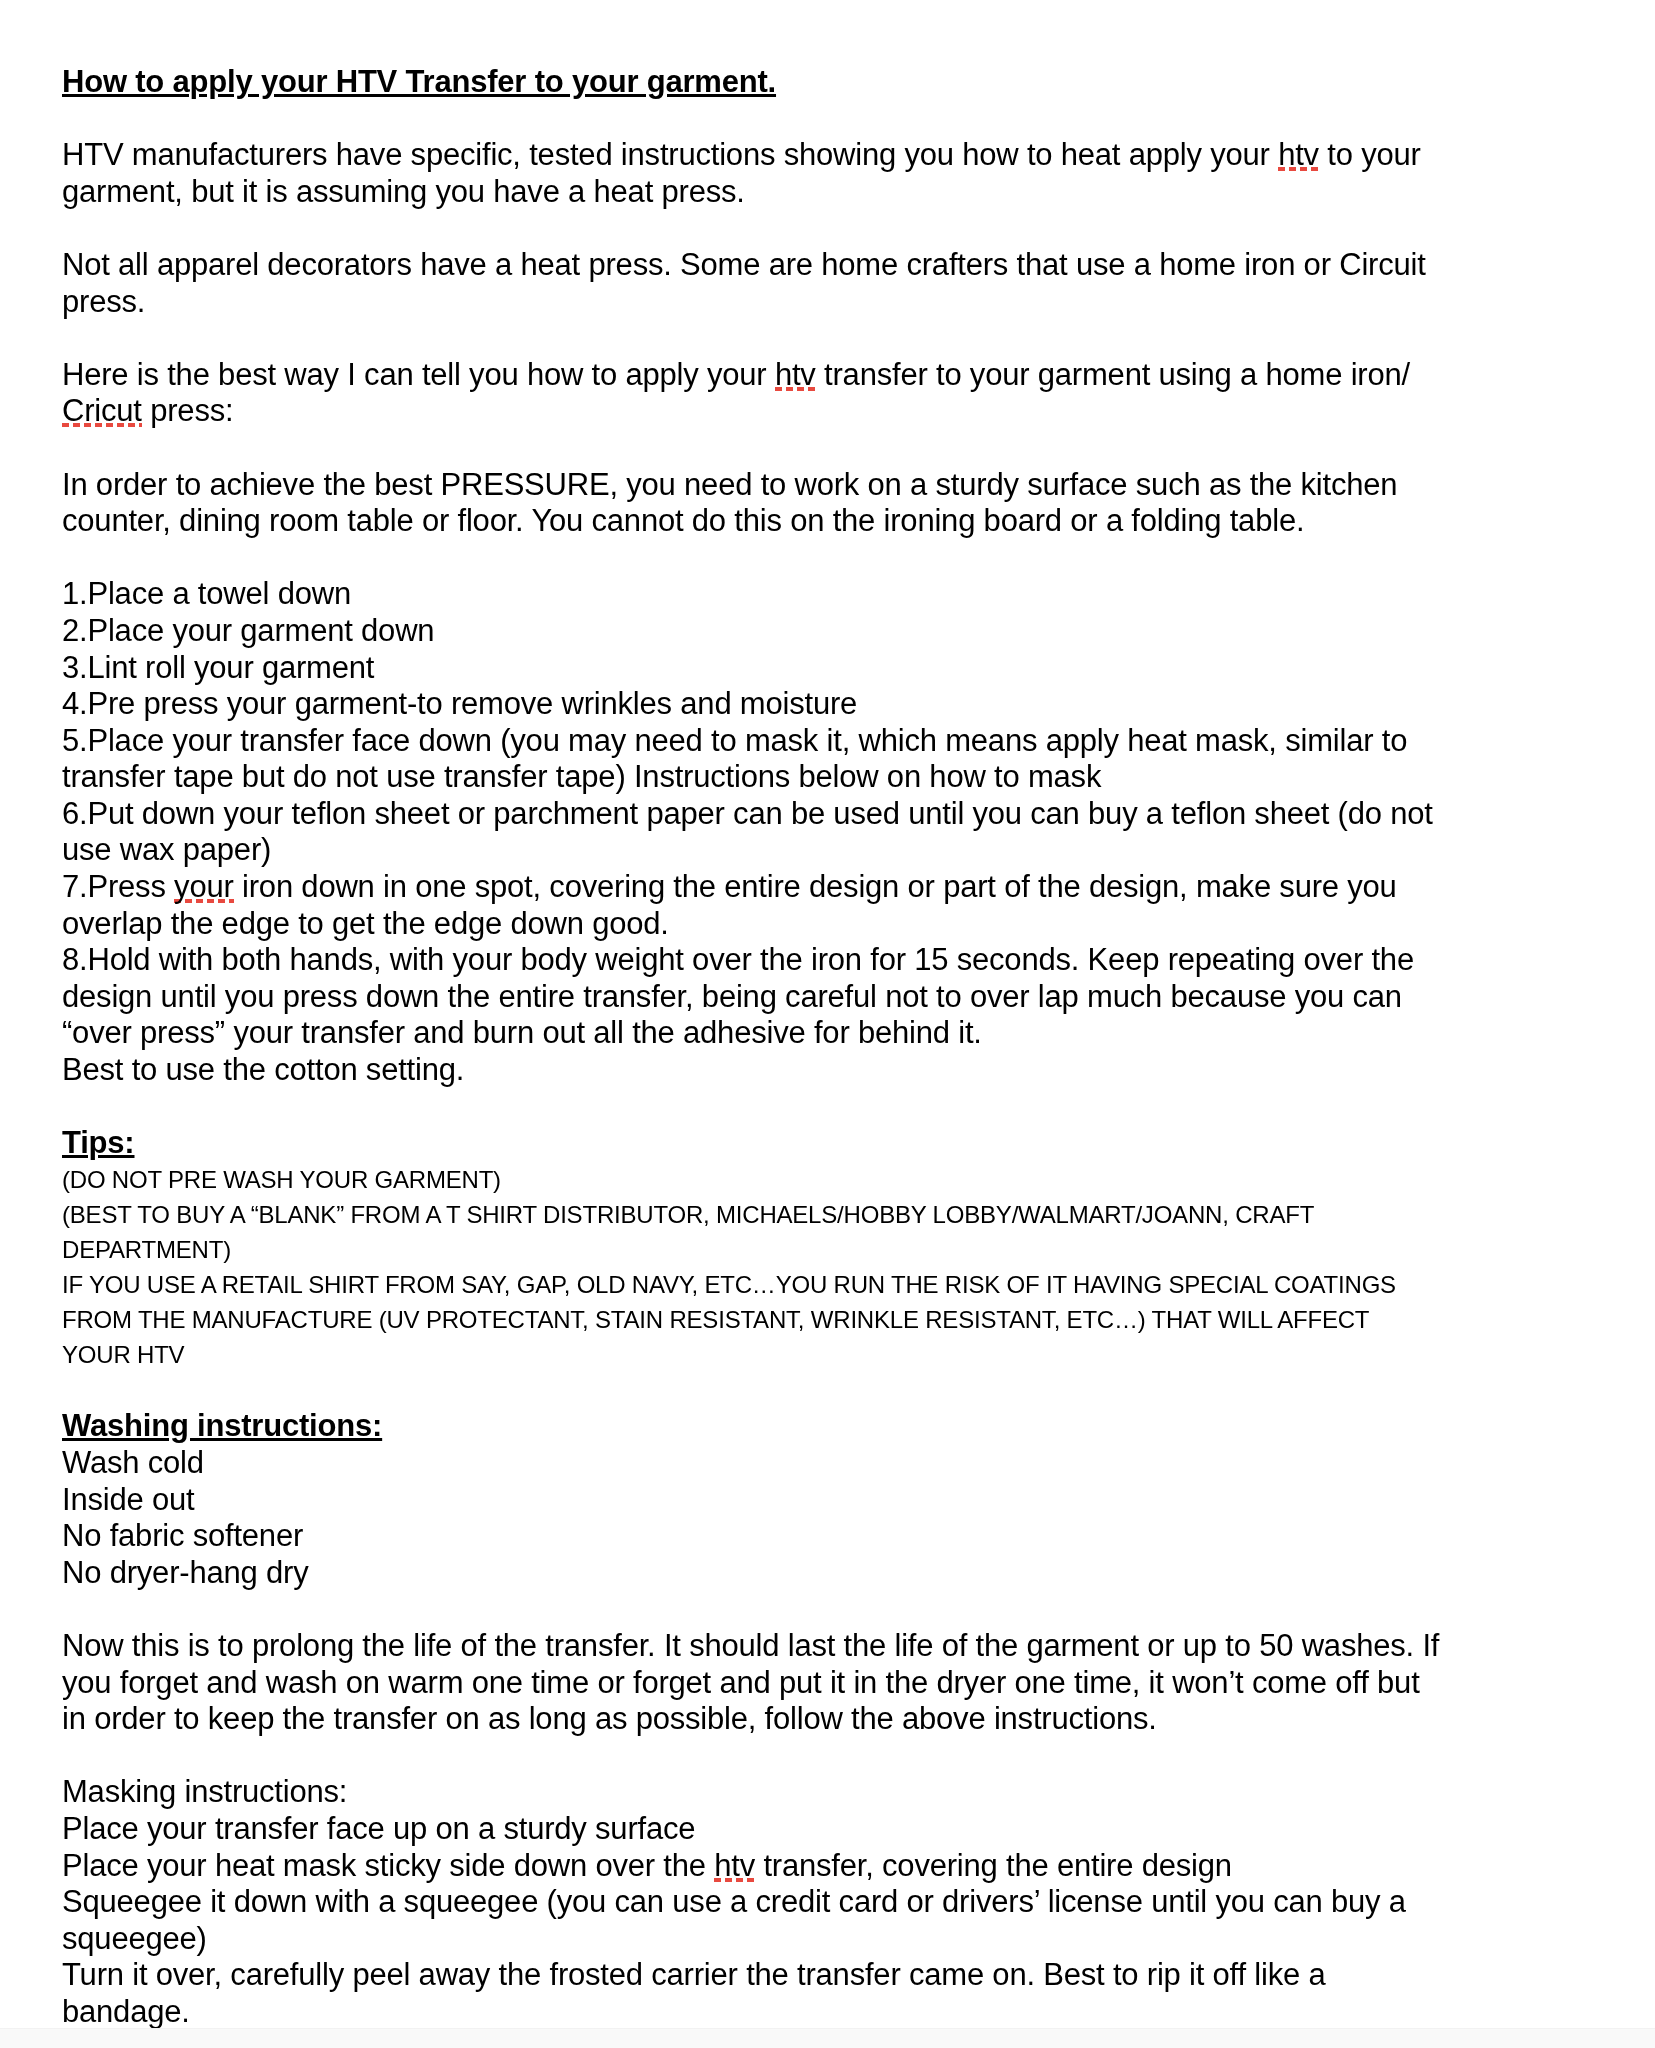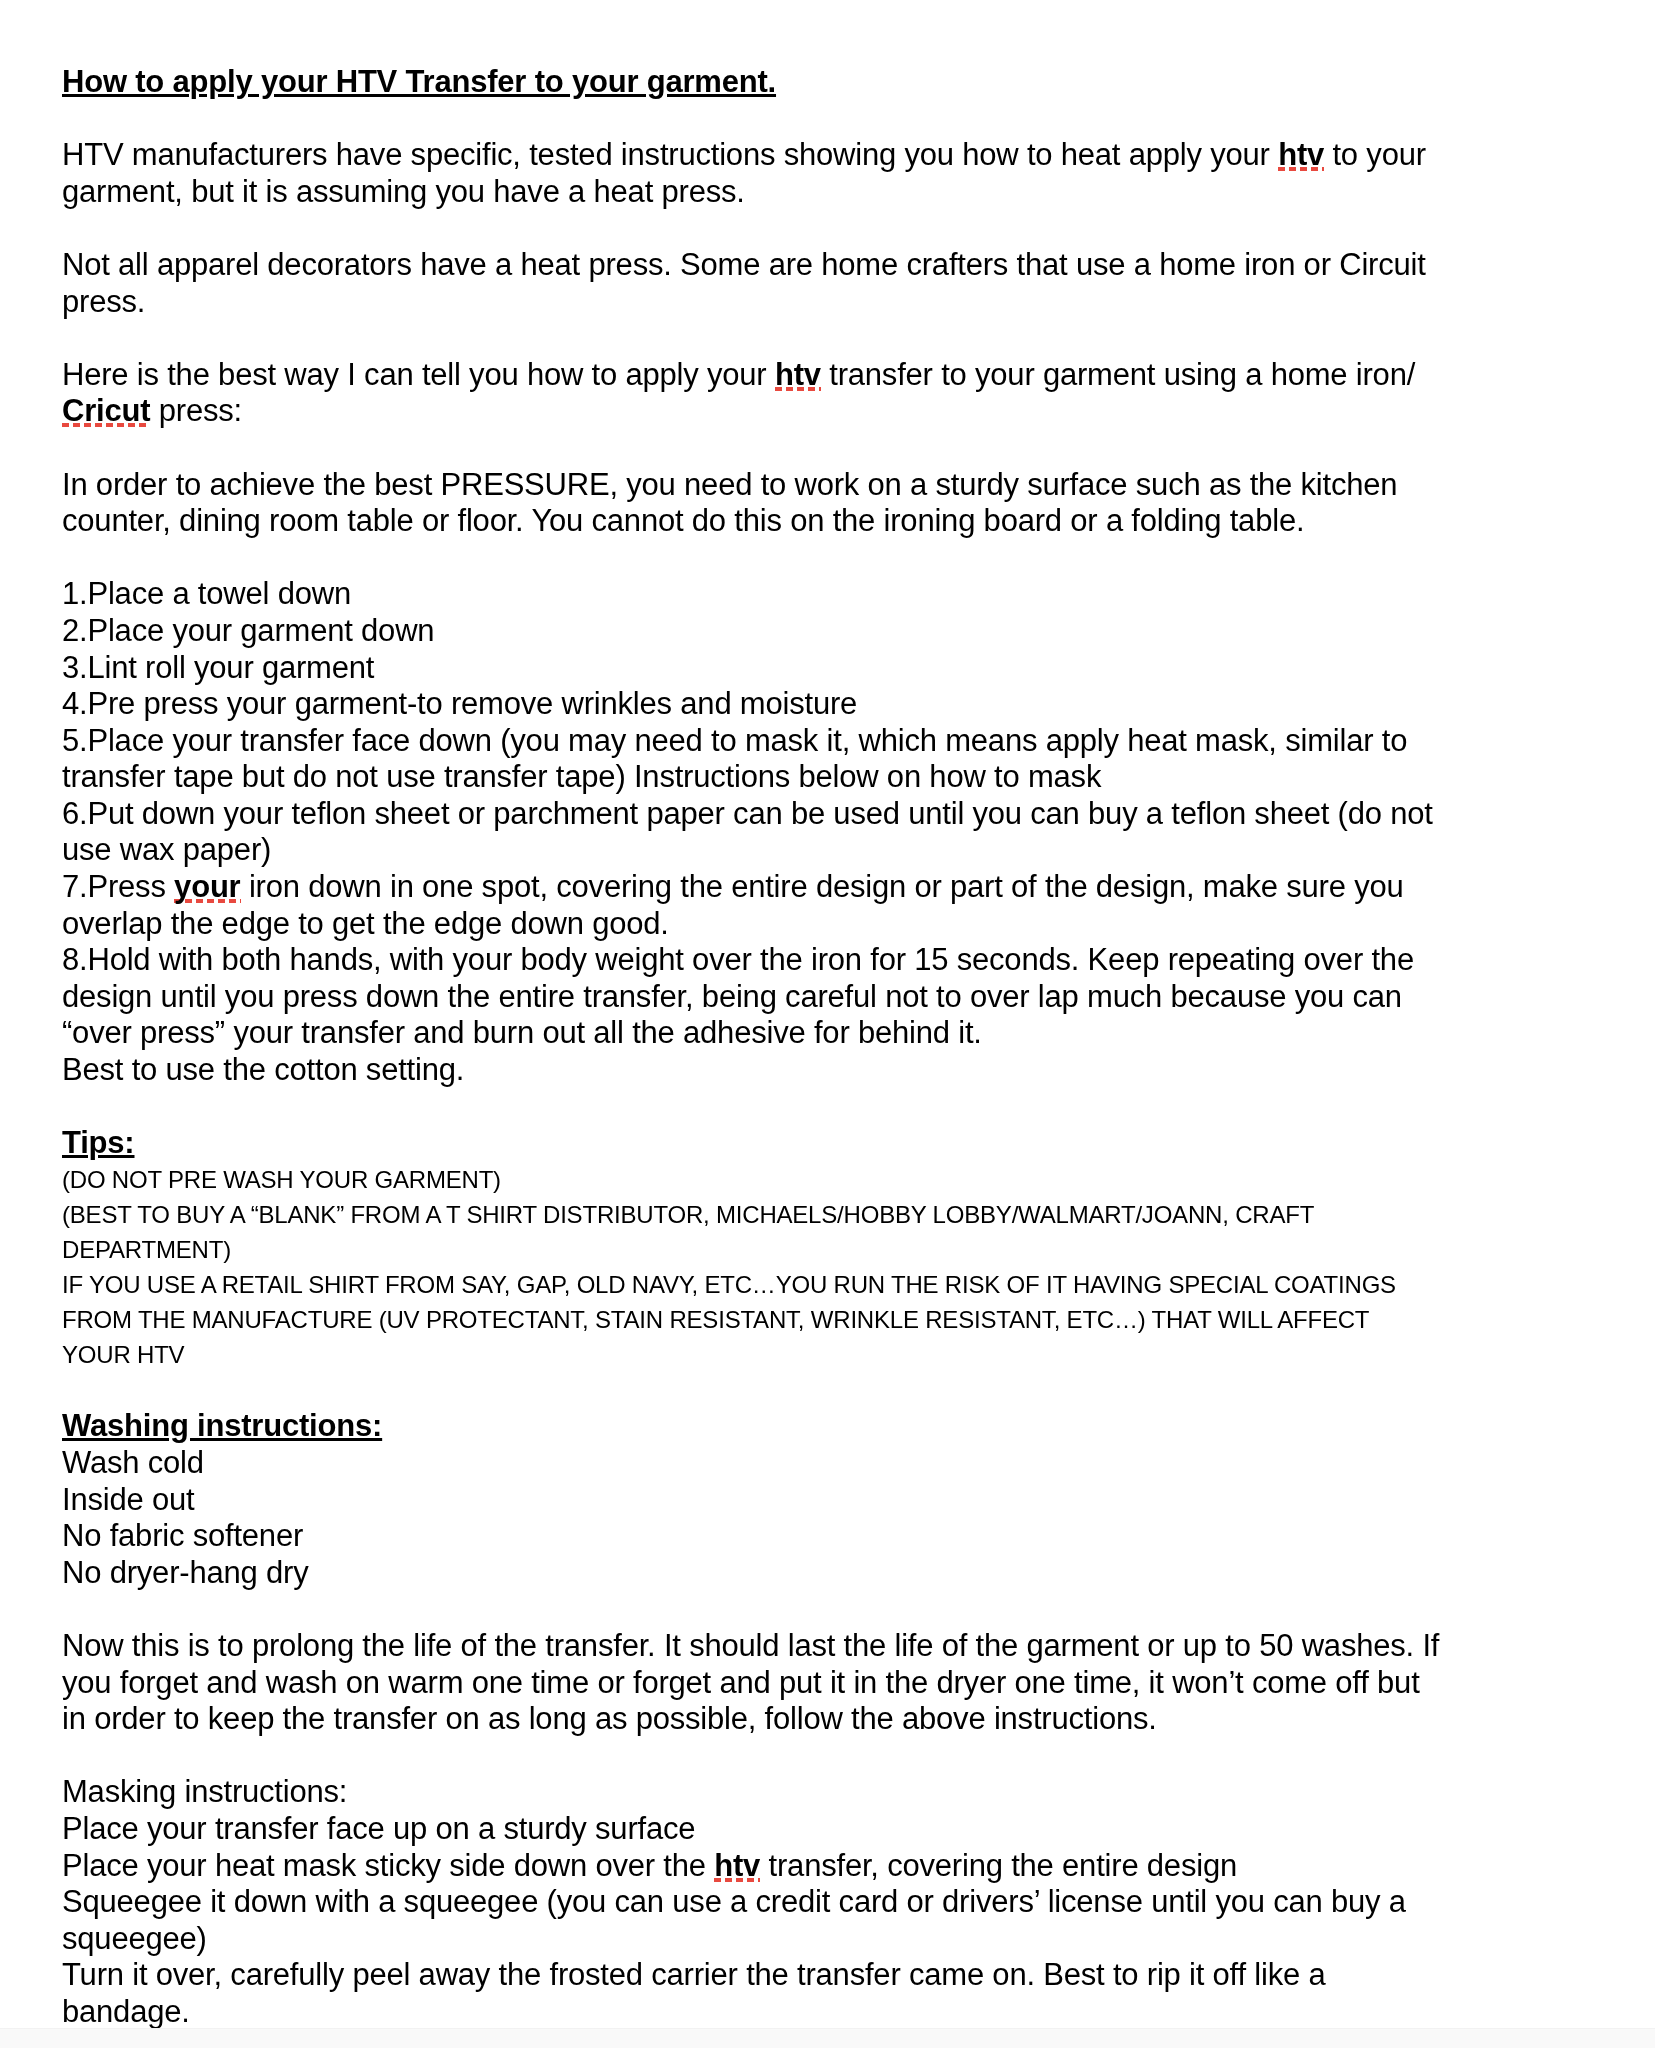--- a/index.html
+++ b/index.html
@@ -33,21 +33,20 @@
     line-height: 35px;
     min-height: 35px;
   }
   .err {
     background-image: repeating-linear-gradient(to right,
       var(--err-color, #e8493f) 0, var(--err-color, #e8493f) 7px,
       transparent 7px, transparent 11px);
     background-repeat: no-repeat;
     background-size: 100% 4px;
     background-position: 0 calc(100% - 1px);
-    font-weight: bold;
   }
   .bottom-bar {
     position: absolute;
     left: 0;
     right: 0;
     bottom: 0;
     height: 19px;
     background: #f9f9f9;
     border-top: 1px solid #f2f2f2;
   }

